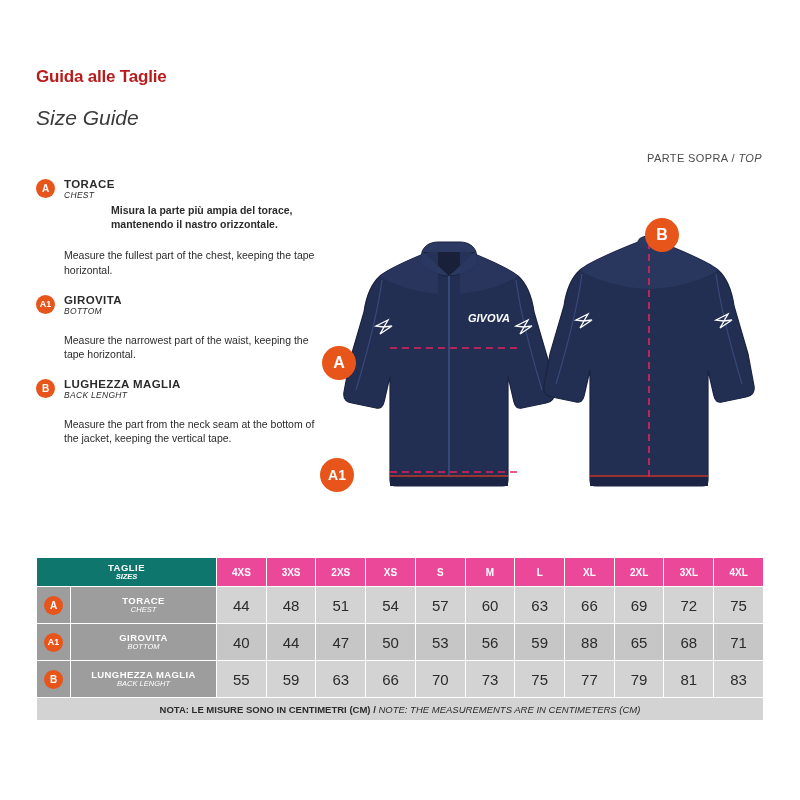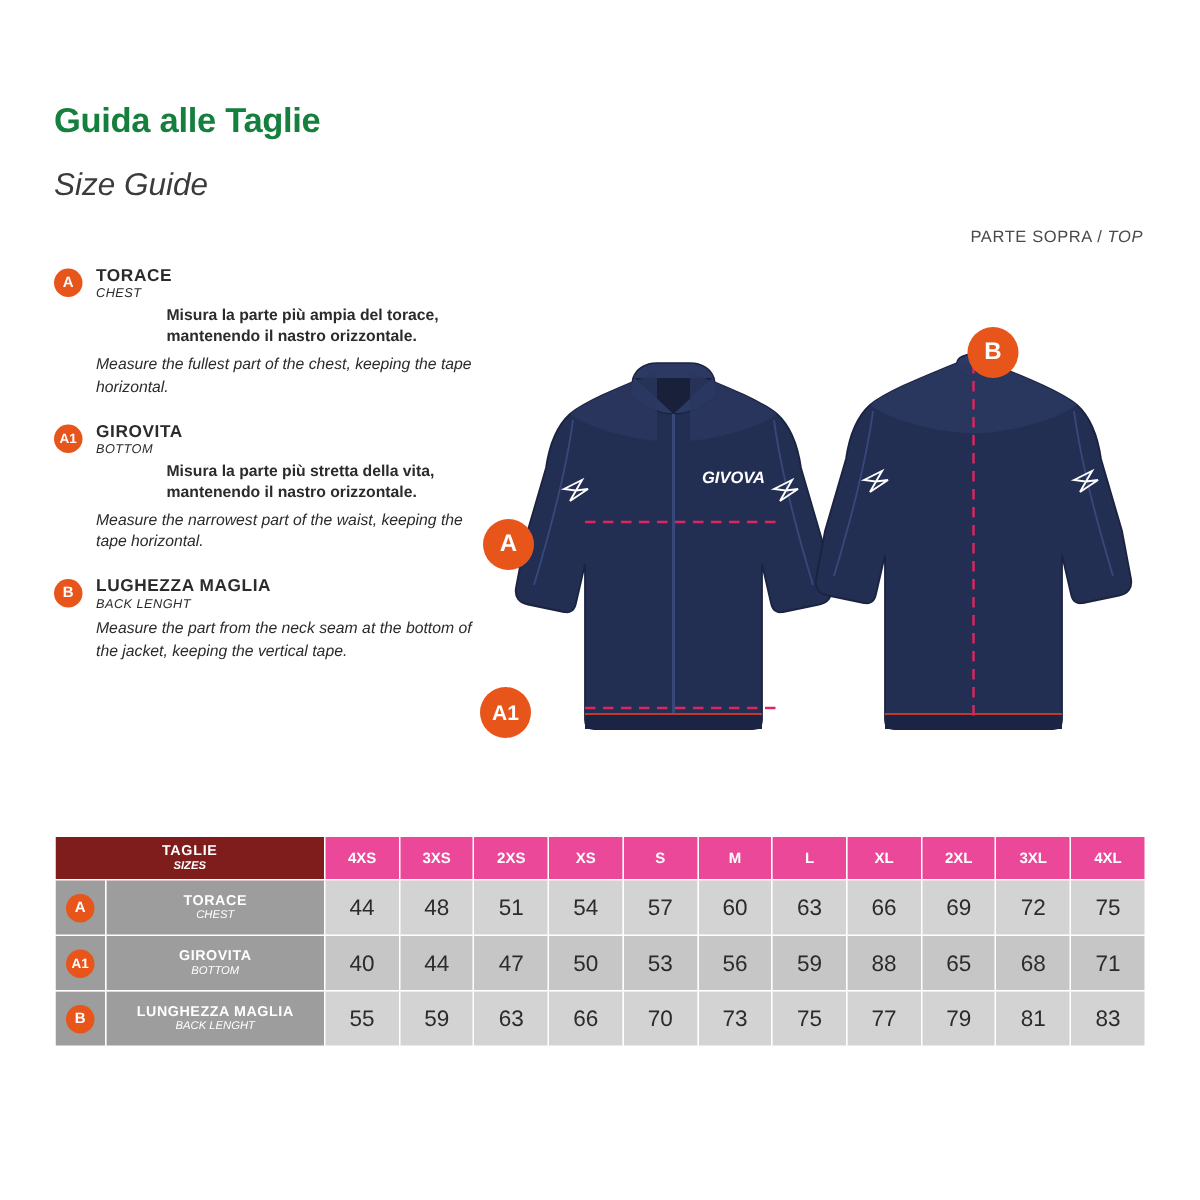--- a/index.html
+++ b/index.html
@@ -21,23 +21,23 @@
     width: 800px;
     height: 800px;
   }
   
   .title-block {
     position: absolute;
     left: 36px;
     top: 68px;
   }
   .title-main {
-    font-size: 23px;
-    font-weight: bold;
-    color: #15803d;
+    font-size: 17px;
+    font-weight: bold;
+    color: #b91c1c;
     letter-spacing: -0.2px;
     line-height: 1.1;
   }
   .title-sub {
     font-size: 21px;
     font-style: italic;
     color: #3b3b3b;
     line-height: 1.2;
     margin-top: 18px;
   }
@@ -93,24 +93,23 @@
   }
   .legend-desc {
     font-size: 10.5px;
     font-weight: bold;
     color: #2b2b2b;
     line-height: 1.35;
     margin-left: 47px;
   }
   .legend-desc-en {
     font-size: 10.5px;
-    font-style: italic;
     color: #2b2b2b;
     line-height: 1.35;
-    margin-top: 5px;
+    margin-top: 17px;
   }
 
   
   .illustration {
     position: absolute;
     left: 320px;
     top: 180px;
     width: 460px;
     height: 340px;
   }
@@ -140,21 +139,21 @@
     width: 728px;
     table-layout: fixed;
   }
   table.size-table td, table.size-table th {
     border: 1px solid #ffffff;
     padding: 0;
     text-align: center;
     vertical-align: middle;
   }
   .hdr-orange {
-    background: #7f1d1d;
+    background: #0f766e;
     color: #ffffff;
     height: 28px;
   }
   .hdr-orange .it {
     font-size: 9.5px;
     font-weight: bold;
     letter-spacing: 0.5px;
     display: block;
     line-height: 1.05;
   }
@@ -239,21 +238,20 @@
       <div class="legend-title">TORACE</div>
       <div class="legend-title-en">CHEST</div>
       <div class="legend-desc">Misura la parte più ampia del torace, mantenendo il nastro orizzontale.</div>
       <div class="legend-desc-en">Measure the fullest part of the chest, keeping the tape horizontal.</div>
     </div>
 
     <div class="legend-item">
       <div class="badge wide">A1</div>
       <div class="legend-title">GIROVITA</div>
       <div class="legend-title-en">BOTTOM</div>
-      <div class="legend-desc">Misura la parte più stretta della vita, mantenendo il nastro orizzontale.</div>
       <div class="legend-desc-en">Measure the narrowest part of the waist, keeping the tape horizontal.</div>
     </div>
 
     <div class="legend-item">
       <div class="badge">B</div>
       <div class="legend-title">LUGHEZZA MAGLIA</div>
       <div class="legend-title-en">BACK LENGHT</div>
       <div class="legend-desc-en">Measure the part from the neck seam at the bottom of the jacket, keeping the vertical tape.</div>
     </div>
 
@@ -421,17 +419,22 @@
           <td class="cell">66</td>
           <td class="cell">70</td>
           <td class="cell">73</td>
           <td class="cell">75</td>
           <td class="cell">77</td>
           <td class="cell">79</td>
           <td class="cell">81</td>
           <td class="cell">83</td>
         </tr>
 
+        <tr class="note-row">
+          <td colspan="13">
+            <span>NOTA: LE MISURE SONO IN CENTIMETRI (CM)</span><span> / </span><i>NOTE: THE MEASUREMENTS ARE IN CENTIMETERS (CM)</i>
+          </td>
+        </tr>
       </tbody>
     </table>
   </div>
 
 </div>
 
 </body></html>

